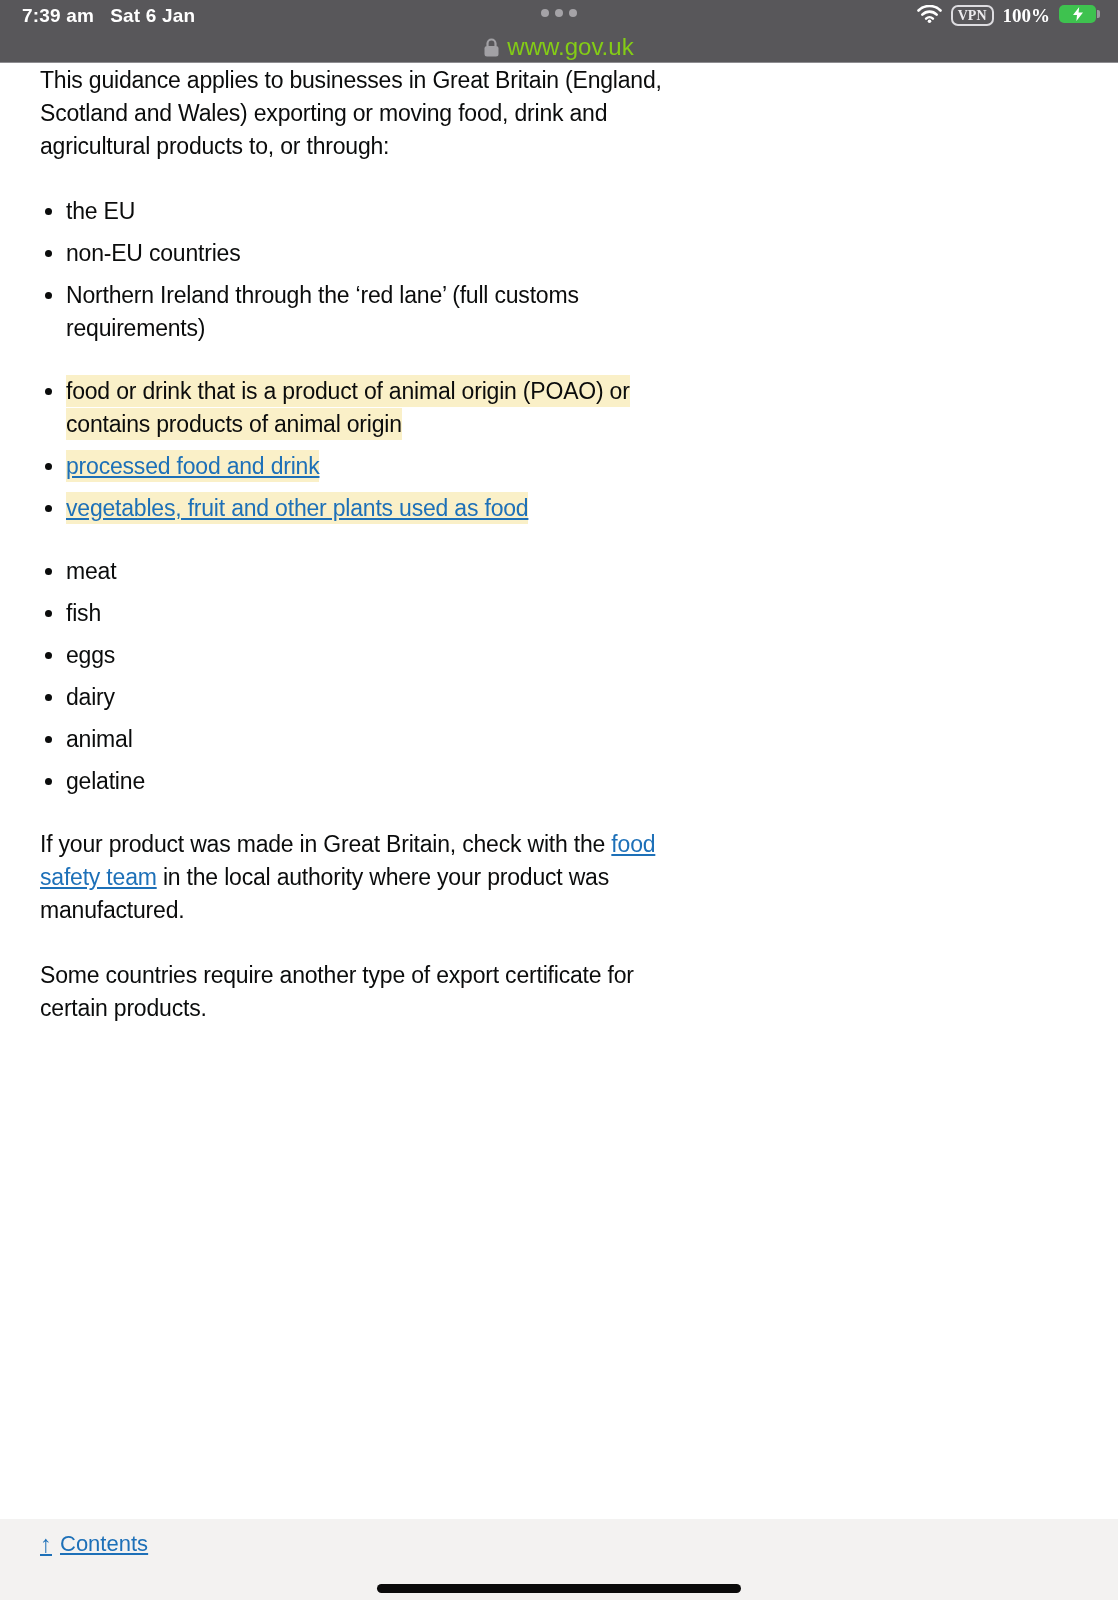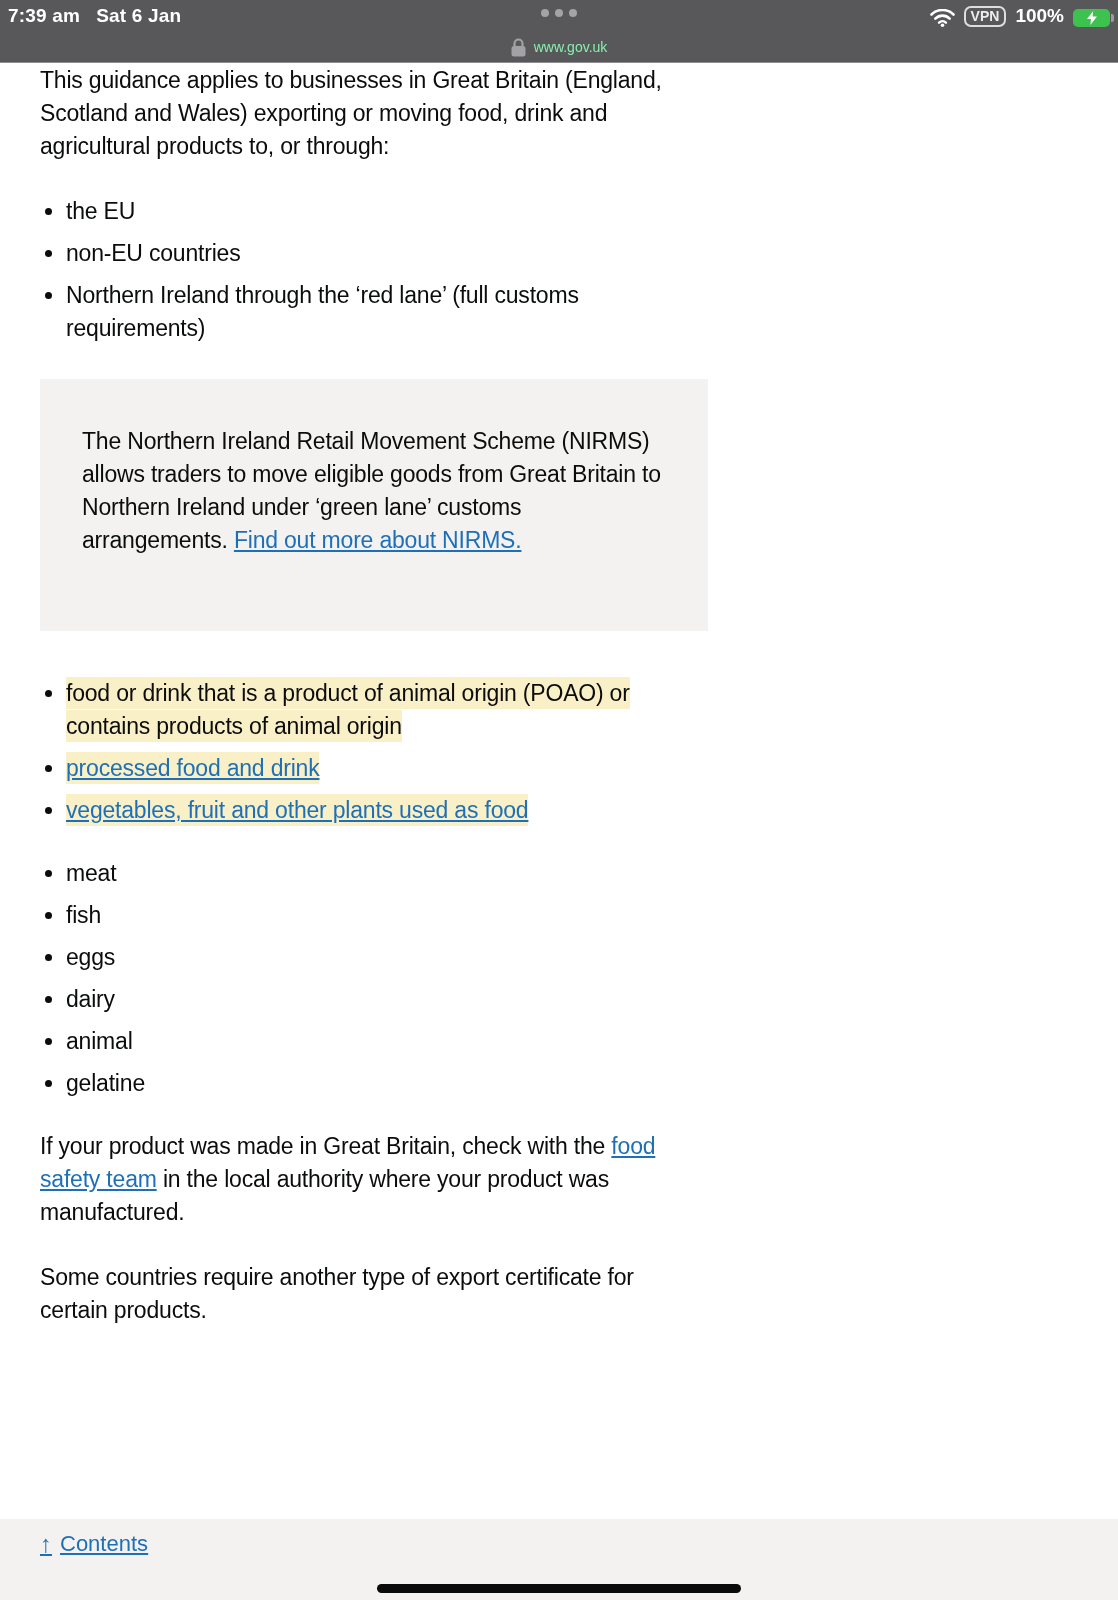--- a/index.html
+++ b/index.html
@@ -2,32 +2,32 @@
 <html><head>
 <meta charset="utf-8">
 <style>
   * { margin:0; padding:0; box-sizing:border-box; }
   html,body { background:#ffffff; }
   body { font-family:"Liberation Sans", sans-serif; }
   .screen { position:relative; width:1118px; height:1600px; background:#ffffff; overflow:hidden; }
 
   
   .chrome { background:#58575a; border-bottom:1px solid #8e8d91; }
-  .status-row { height:32px; display:flex; align-items:center; justify-content:space-between; padding:0 8px; color:#ffffff; }
+  .status-row { height:32px; display:flex; align-items:center; justify-content:space-between; padding:0 22px; color:#ffffff; }
   .status-left { display:flex; align-items:baseline; gap:16px; font-size:19px; font-weight:600; letter-spacing:0.2px; }
   .status-center { position:absolute; left:50%; top:9px; transform:translateX(-50%); display:flex; gap:6px; cursor:pointer; }
   .status-center .dot { width:8px; height:8px; border-radius:50%; background:#a5a3a7; }
-  .status-right { display:flex; align-items:flex-end; gap:9px; }
+  .status-right { display:flex; align-items:flex-start; gap:9px;font-family:Liberation Serif, serif; }
   .vpn-badge { border:2px solid #dddce0; border-radius:7px; padding:0 5px; font-size:14px; font-weight:700; color:#ecebee; line-height:17px; }
   .battery-pct { font-size:19px; font-weight:600; }
   .battery { position:relative; width:37px; height:18px; border-radius:5px; background:#3ec24f; display:flex; align-items:center; justify-content:center; }
   .battery:after { content:""; position:absolute; right:-4px; top:5px; width:3px; height:8px; background:#9b9a9e; border-radius:0 2px 2px 0; }
   .bolt { width:12px; height:14px; }
   .url-row { height:30px; display:flex; align-items:center; justify-content:center; gap:8px; cursor:text; }
-  .url-text { color:#86efac; font-size:14px; }
+  .url-text { color:#84cc16; font-size:24px; }
 
   
   .page { padding:1px 0 0 40px; width:746px; color:#0b0c0c; font-size:23px; line-height:33px; letter-spacing:-0.2px; }
   .page p { width:666px; margin:0 0 32px; }
   .page ul { width:666px; margin:0 0 30px; padding-left:26px; list-style:disc; }
   .page li { margin-bottom:9px; }
   a { color:#1d70b8; text-decoration:underline; cursor:pointer; }
   mark { background:#faf0c8; color:inherit; padding:3px 0; -webkit-box-decoration-break:clone; box-decoration-break:clone; }
   .inset { width:668px; background:#f3f2f1; padding:46px 42px 74px 42px; margin:34px 0 46px 0; }
   .inset p { width:auto; margin:0; }
@@ -83,23 +83,20 @@
   <main class="page">
 
     <p>This guidance applies to businesses in Great Britain (England, Scotland and Wales) exporting or moving food, drink and agricultural products to, or through:</p>
 
     <ul>
         <li>the EU</li>
         <li>non-EU countries</li>
         <li>Northern Ireland through the ‘red lane’ (full customs requirements)</li>
       </ul>
 
-    <div class="inset">
-      <p><span>The Northern Ireland Retail Movement Scheme (NIRMS) allows traders to move eligible goods from Great Britain to Northern Ireland under ‘green lane’ customs arrangements. </span><a href="#">Find out more about NIRMS.</a></p>
-    </div>
 
 
     <ul>
         <li><mark><span>food or drink that is a product of animal origin (POAO) or contains products of animal origin</span></mark></li>
         <li><mark><a href="#">processed food and drink</a></mark></li>
         <li><mark><a href="#">vegetables, fruit and other plants used as food</a></mark></li>
       </ul>
 
 
     <ul>

